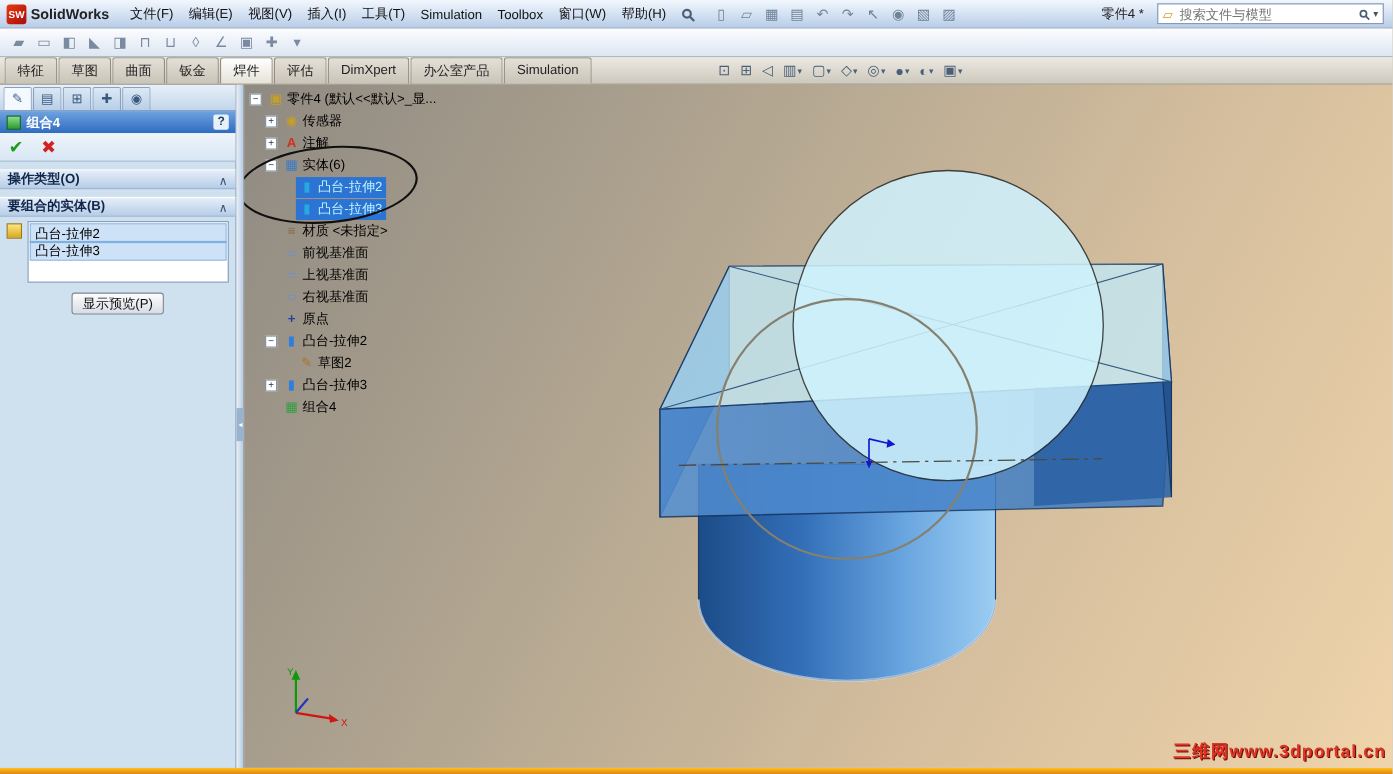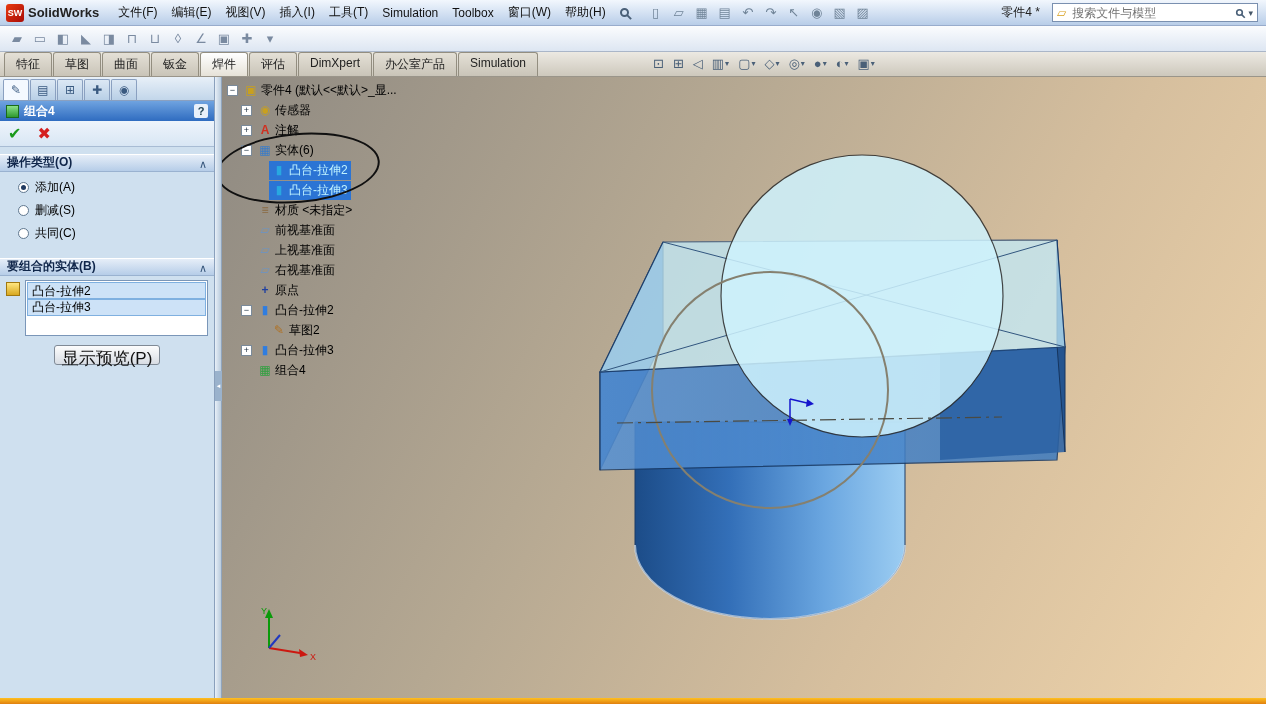--- a/index.html
+++ b/index.html
@@ -56,21 +56,21 @@
   .sec-h .chev{margin-left:auto;color:#35557a;font-weight:normal;font-size:11px}
   .sec-body{padding:4px 6px 6px;flex:none}
   .radio-row{display:flex;align-items:center;gap:6px;padding:3px 0 3px 12px;cursor:default}
   .rb{width:11px;height:11px;border-radius:50%;border:1px solid #607890;background:#fff;position:relative;flex:none}
   .rb.on::after{content:"";position:absolute;inset:2px;background:#203a60;border-radius:50%}
   .bodies-body{display:flex;gap:5px;align-items:flex-start}
   .cube-icon{width:14px;height:14px;background:linear-gradient(#ffe680,#d8a820);border:1px solid #a07810;flex:none;margin-top:2px}
   .bodylist{flex:1;background:#fff;border:1px solid #7a96b8;height:56px;padding:2px;overflow:hidden}
   .bodylist .li{height:16px;display:flex;align-items:center;padding-left:4px;color:#000}
   .bodylist .li.sel{background:#cde2f7;outline:1px solid #7fb0e0}
-  .preview-btn{margin:9px auto 3px;display:block;width:106px;height:20px;border:1px solid #808a96;border-radius:3px;background:linear-gradient(#fdfdfd,#d8dde4);font-family:inherit;font-size:17px;color:#111}
+  .preview-btn{margin:9px auto 3px;display:block;width:84px;height:20px;border:1px solid #808a96;border-radius:3px;background:linear-gradient(#fdfdfd,#d8dde4);font-family:inherit;font-size:12px;color:#111}
   .pm-fill{flex:1}
 
   
   .splitter{width:7px;background:linear-gradient(90deg,#e8f0f8,#b9cbdd);border-right:1px solid #90a4bc;position:relative;flex:none}
   .splitter .grip{position:absolute;top:294px;left:0;width:7px;height:30px;background:#9ab2cc;color:#fff;font-size:7px;display:flex;align-items:center;justify-content:center}
 
   
   .viewport{flex:1;position:relative;background:linear-gradient(118deg,#8f8a82 0%,#b5a892 38%,#d6bf9e 68%,#efd4ab 100%);overflow:hidden}
   .viewport svg{position:absolute;left:0;top:0}
   .watermark{position:absolute;right:6px;bottom:4px;font-size:16px;font-weight:bold;color:#e03424;text-shadow:1px 1px 0 #6a1008;letter-spacing:1px;white-space:nowrap}
@@ -216,34 +216,20 @@
     </div>
     <div class="pm-confirm">
       <span class="ok">✔</span>
       <span class="cancel">✖</span>
     </div>
     <div class="pm-gap"></div>
     <div class="sec-h">
       <span>操作类型(O)</span>
       <span class="chev">∧</span>
     </div>
-    <div class="sec-body">
-        <label class="radio-row">
-          <span class="rb on"></span>
-          <span>添加(A)</span>
-        </label>
-        <label class="radio-row">
-          <span class="rb"></span>
-          <span>删减(S)</span>
-        </label>
-        <label class="radio-row">
-          <span class="rb"></span>
-          <span>共同(C)</span>
-        </label>
-      </div>
     <div class="pm-gap"></div>
     <div class="sec-h">
       <span>要组合的实体(B)</span>
       <span class="chev">∧</span>
     </div>
     <div class="sec-body">
       <div class="bodies-body">
         <span class="cube-icon"></span>
         <div class="bodylist">
             <div class="li sel">凸台-拉伸2</div>
@@ -413,16 +399,17 @@
         <div class="tree-row" style="padding-left: 16px;">
           <span class="exp noexp"></span>
           <span class="rm">
             <span class="ticon" style="color: rgb(48, 160, 64);">▦</span>
             <span class="tlabel">组合4</span>
           </span>
         </div>
       </div>
     <div class="annot-ellipse"></div>
 
+    <div class="watermark">三维网www.3dportal.cn</div>
   </div>
 </div>
 
 <div class="bottombar"></div>
 
 </body></html>

